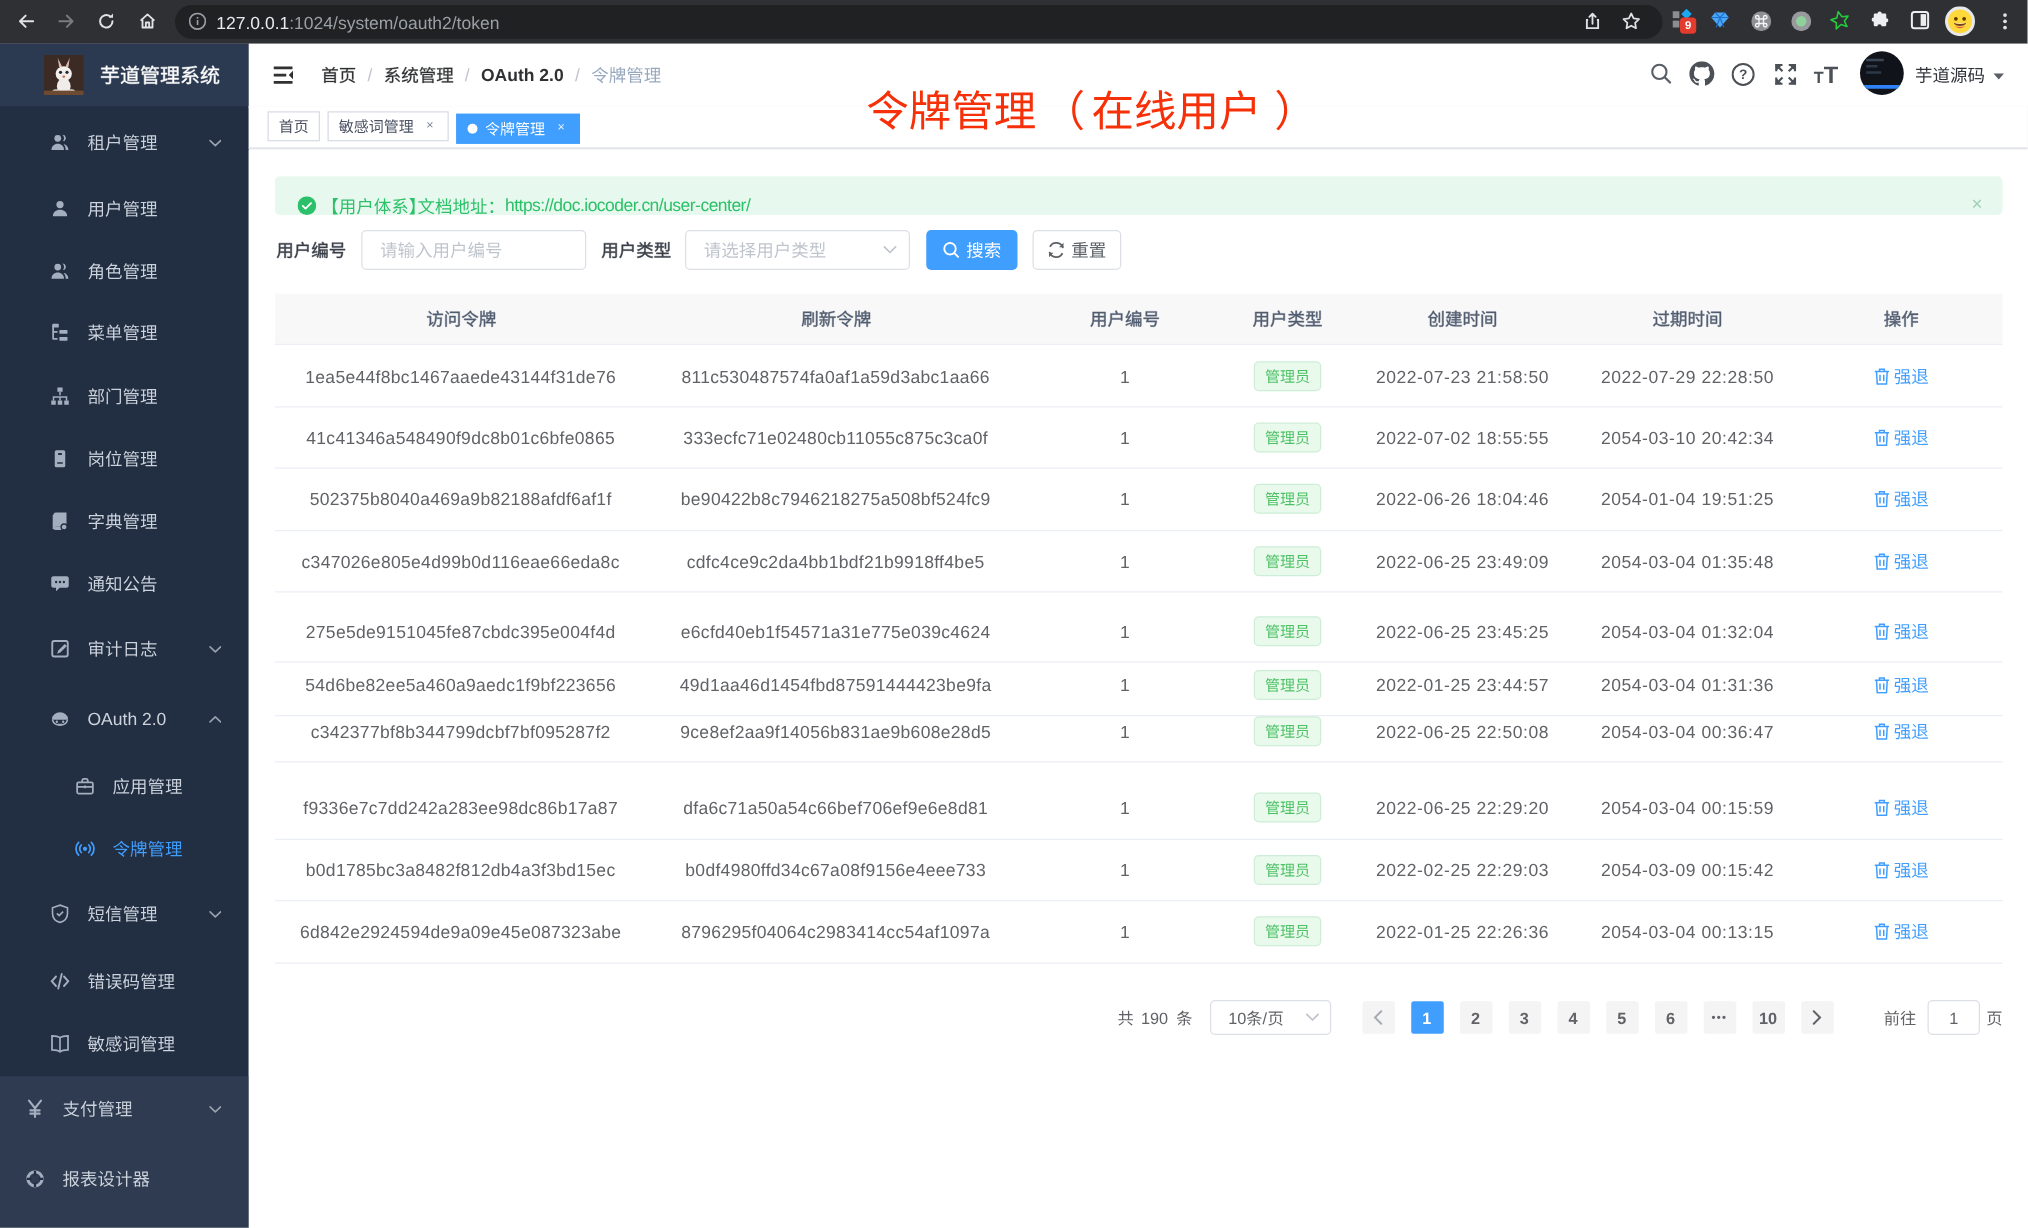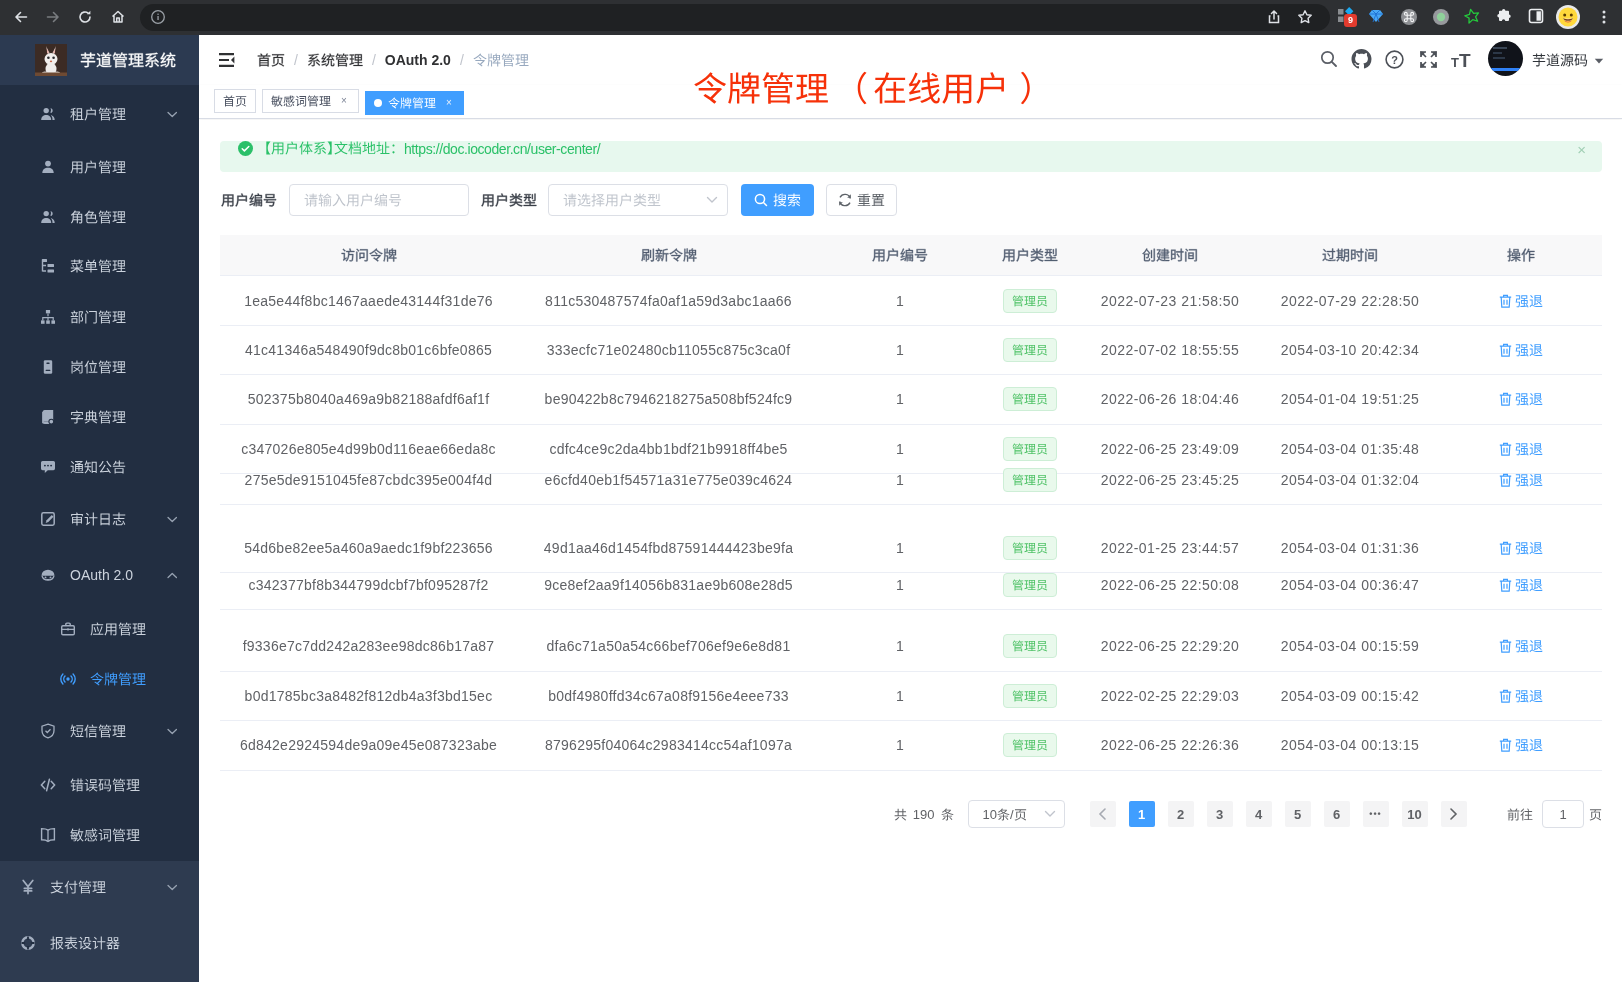--- a/index.html
+++ b/index.html
@@ -28,21 +28,21 @@
 #tags{position:absolute;left:199px;top:85px;width:1423px;height:34px;background:#fff;
  border-bottom:1px solid #d8dce5;box-shadow:0 1px 3px rgba(0,0,0,.06)}
 .tag{height:24px;display:inline-flex;align-items:center;border:1px solid #d8dce5;
  background:#fff;color:#495060;padding:0 8px;margin-left:6px;margin-top:4px;font-size:12px}
 .tag.on{background:#409eff;border-color:#409eff;color:#fff}
 .tag .dot{width:8px;height:8px;border-radius:50%;background:#fff;margin-right:6px}
 .tag .x{margin-left:7px;font-size:10px;width:12px;height:12px;line-height:12px;text-align:center;border-radius:50%}
 
 #main{position:absolute;left:199px;top:120px;width:1423px;height:862px;background:#fff}
 #alert{position:absolute;left:21px;top:21px;width:1382px;height:31px;background:#e7f8ee;border-radius:4px;
- display:flex;align-items:flex-start;color:#2ac168;font-size:14px}
+ display:flex;align-items:flex-end;color:#2ac168;font-size:14px}
 #alert .x{position:absolute;right:16px;color:#a0cfb4;font-size:15px}
 .lbl{font-weight:bold;color:#3a3f48;font-size:14px}
 .inp{position:absolute;height:32px;border:1px solid #dcdfe6;border-radius:4px;background:#fff;
  display:flex;align-items:center;color:#bfc4cc}
 .btn{position:absolute;height:32px;border-radius:4px;display:flex;align-items:center;justify-content:center;font-size:14px}
 .btn.blue{background:#409eff;color:#fff}
 .btn.plain{background:#fff;border:1px solid #dcdfe6;color:#5d6268}
 
 #thead{position:absolute;left:21px;top:115px;width:1382px;height:41px;background:#f8f8f9;
  border-bottom:1px solid #ebeef5;display:flex;align-items:center;color:#525e71}
@@ -85,20 +85,24 @@
       </svg>
     </div>
     <div id="pill"></div>
     <div class="abs" style="left:151px;top:10px">
       <svg width="14" height="14" viewBox="0 0 14 14" style="">
         <circle cx="7" cy="7" r="6.3" stroke="#9aa0a6" stroke-width="1.3" fill="none"></circle>
         <rect x="6.4" y="6" width="1.3" height="4" fill="#9aa0a6"></rect>
         <rect x="6.4" y="3.6" width="1.3" height="1.3" fill="#9aa0a6"></rect>
       </svg>
     </div>
+    <div class="abs flex" style="left:173px;top:0;height:35px;font-size:14px">
+      <span style="color:#e8eaed">127.0.0.1</span>
+      <span style="color:#9aa0a6">:1024/system/oauth2/token</span>
+    </div>
     <div class="abs" style="left:1266px;top:9px">
       <svg width="16" height="16" viewBox="0 0 16 16" style="">
         <path d="M8 10V2.5M5.5 4.5L8 2l2.5 2.5" stroke="#dee1e6" stroke-width="1.5" fill="none" stroke-linecap="round" stroke-linejoin="round"></path>
         <path d="M4.5 7H3.5v6.5h9V7h-1" stroke="#dee1e6" stroke-width="1.5" fill="none"></path>
       </svg>
     </div>
     <div class="abs" style="left:1297px;top:9px">
       <svg width="16" height="16" viewBox="0 0 16 16" style="">
         <path d="M8 1.8l1.9 3.9 4.3.6-3.1 3 .7 4.3L8 11.6l-3.8 2 .7-4.3-3.1-3 4.3-.6z" stroke="#dee1e6" stroke-width="1.4" fill="none" stroke-linejoin="round"></path>
       </svg>
@@ -846,21 +850,21 @@
           <svg width="13" height="14" viewBox="0 0 13 14">
             <path d="M.8 3.2h11.4M4.6 3V1.4h3.8V3M2.2 3.2l.6 10h7.4l.6-10M5 5.7v5.1M8 5.7v5.1" stroke="#409eff" stroke-width="1.2" fill="none"></path>
           </svg>
           <svg class="zh" width="28.0" height="14" viewBox="0 -880 2000 1000" aria-hidden="true">
             <use href="#z85"></use>
             <use href="#z86" x="1000"></use>
           </svg>
         </span>
       </div>
     </div>
-    <div class="tr" style="top:335px">
+    <div class="tr" style="top:360px">
       <div class="td c1">275e5de9151045fe87cbdc395e004f4d</div>
       <div class="td c2">e6cfd40eb1f54571a31e775e039c4624</div>
       <div class="td c3">1</div>
       <div class="td c4">
         <span class="gtag">
           <svg class="zh" width="36.0" height="12" viewBox="0 -880 3000 1000" aria-hidden="true">
             <use href="#z2"></use>
             <use href="#z3" x="1000"></use>
             <use href="#z84" x="2000"></use>
           </svg>
@@ -994,21 +998,21 @@
       <div class="td c3">1</div>
       <div class="td c4">
         <span class="gtag">
           <svg class="zh" width="36.0" height="12" viewBox="0 -880 3000 1000" aria-hidden="true">
             <use href="#z2"></use>
             <use href="#z3" x="1000"></use>
             <use href="#z84" x="2000"></use>
           </svg>
         </span>
       </div>
-      <div class="td c5">2022-06-25 22:26:36</div>
+      <div class="td c5">2022-01-25 22:26:36</div>
       <div class="td c6">2054-03-04 00:13:15</div>
       <div class="td c7">
         <span class="kick">
           <svg width="13" height="14" viewBox="0 0 13 14">
             <path d="M.8 3.2h11.4M4.6 3V1.4h3.8V3M2.2 3.2l.6 10h7.4l.6-10M5 5.7v5.1M8 5.7v5.1" stroke="#409eff" stroke-width="1.2" fill="none"></path>
           </svg>
           <svg class="zh" width="28.0" height="14" viewBox="0 -880 2000 1000" aria-hidden="true">
             <use href="#z85"></use>
             <use href="#z86" x="1000"></use>
           </svg>

